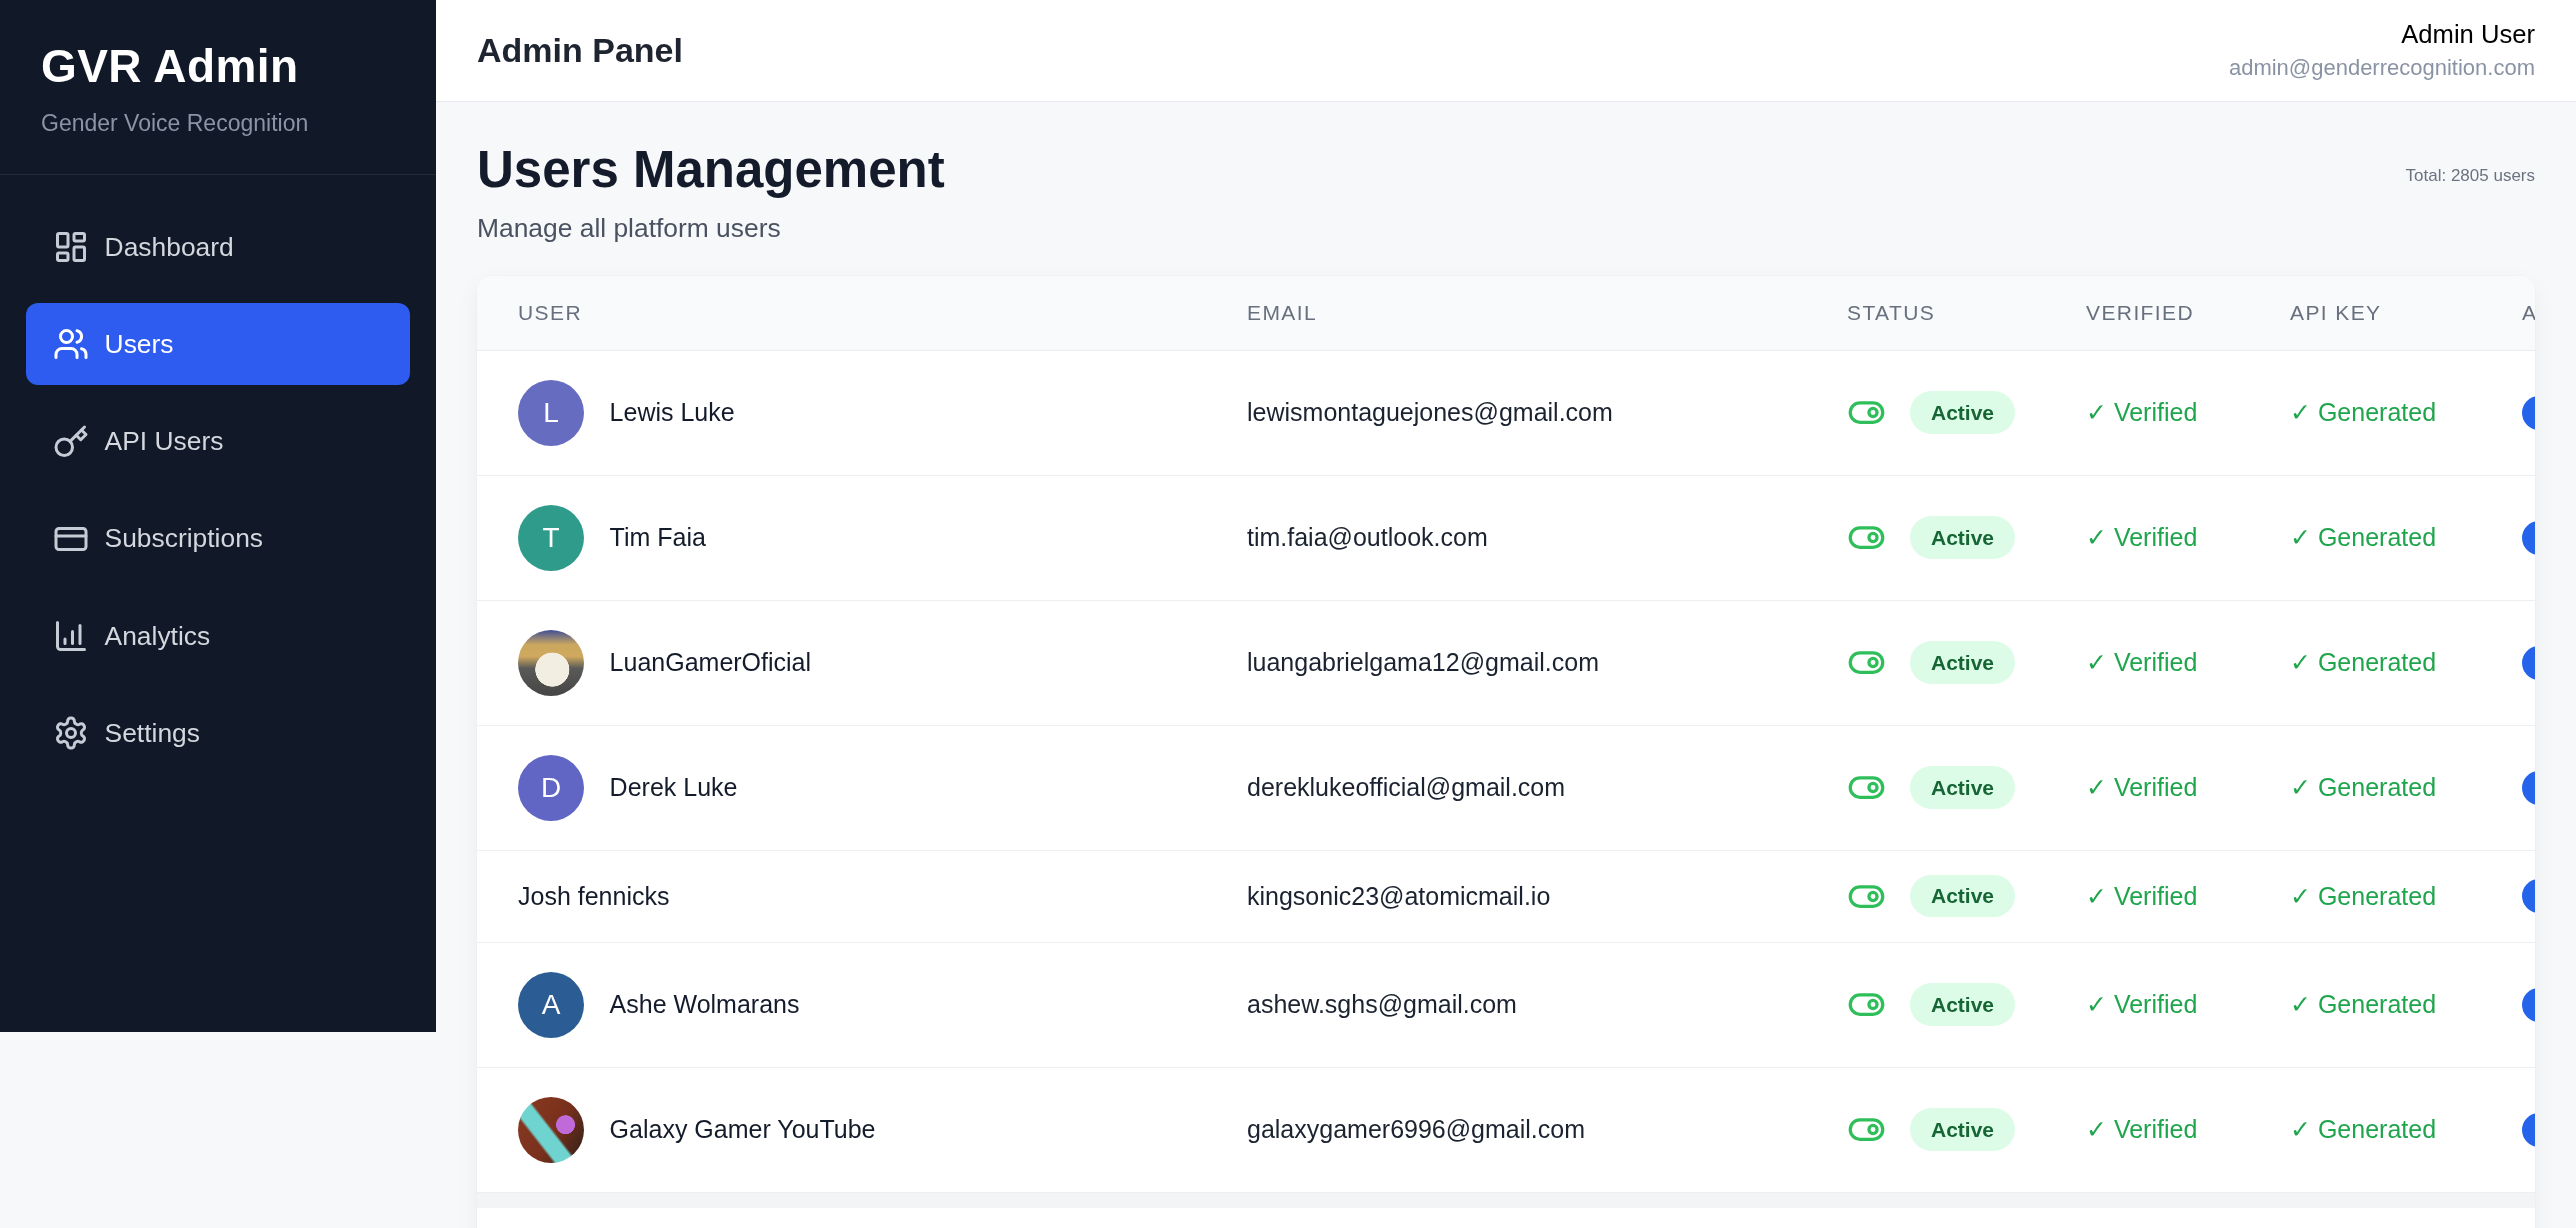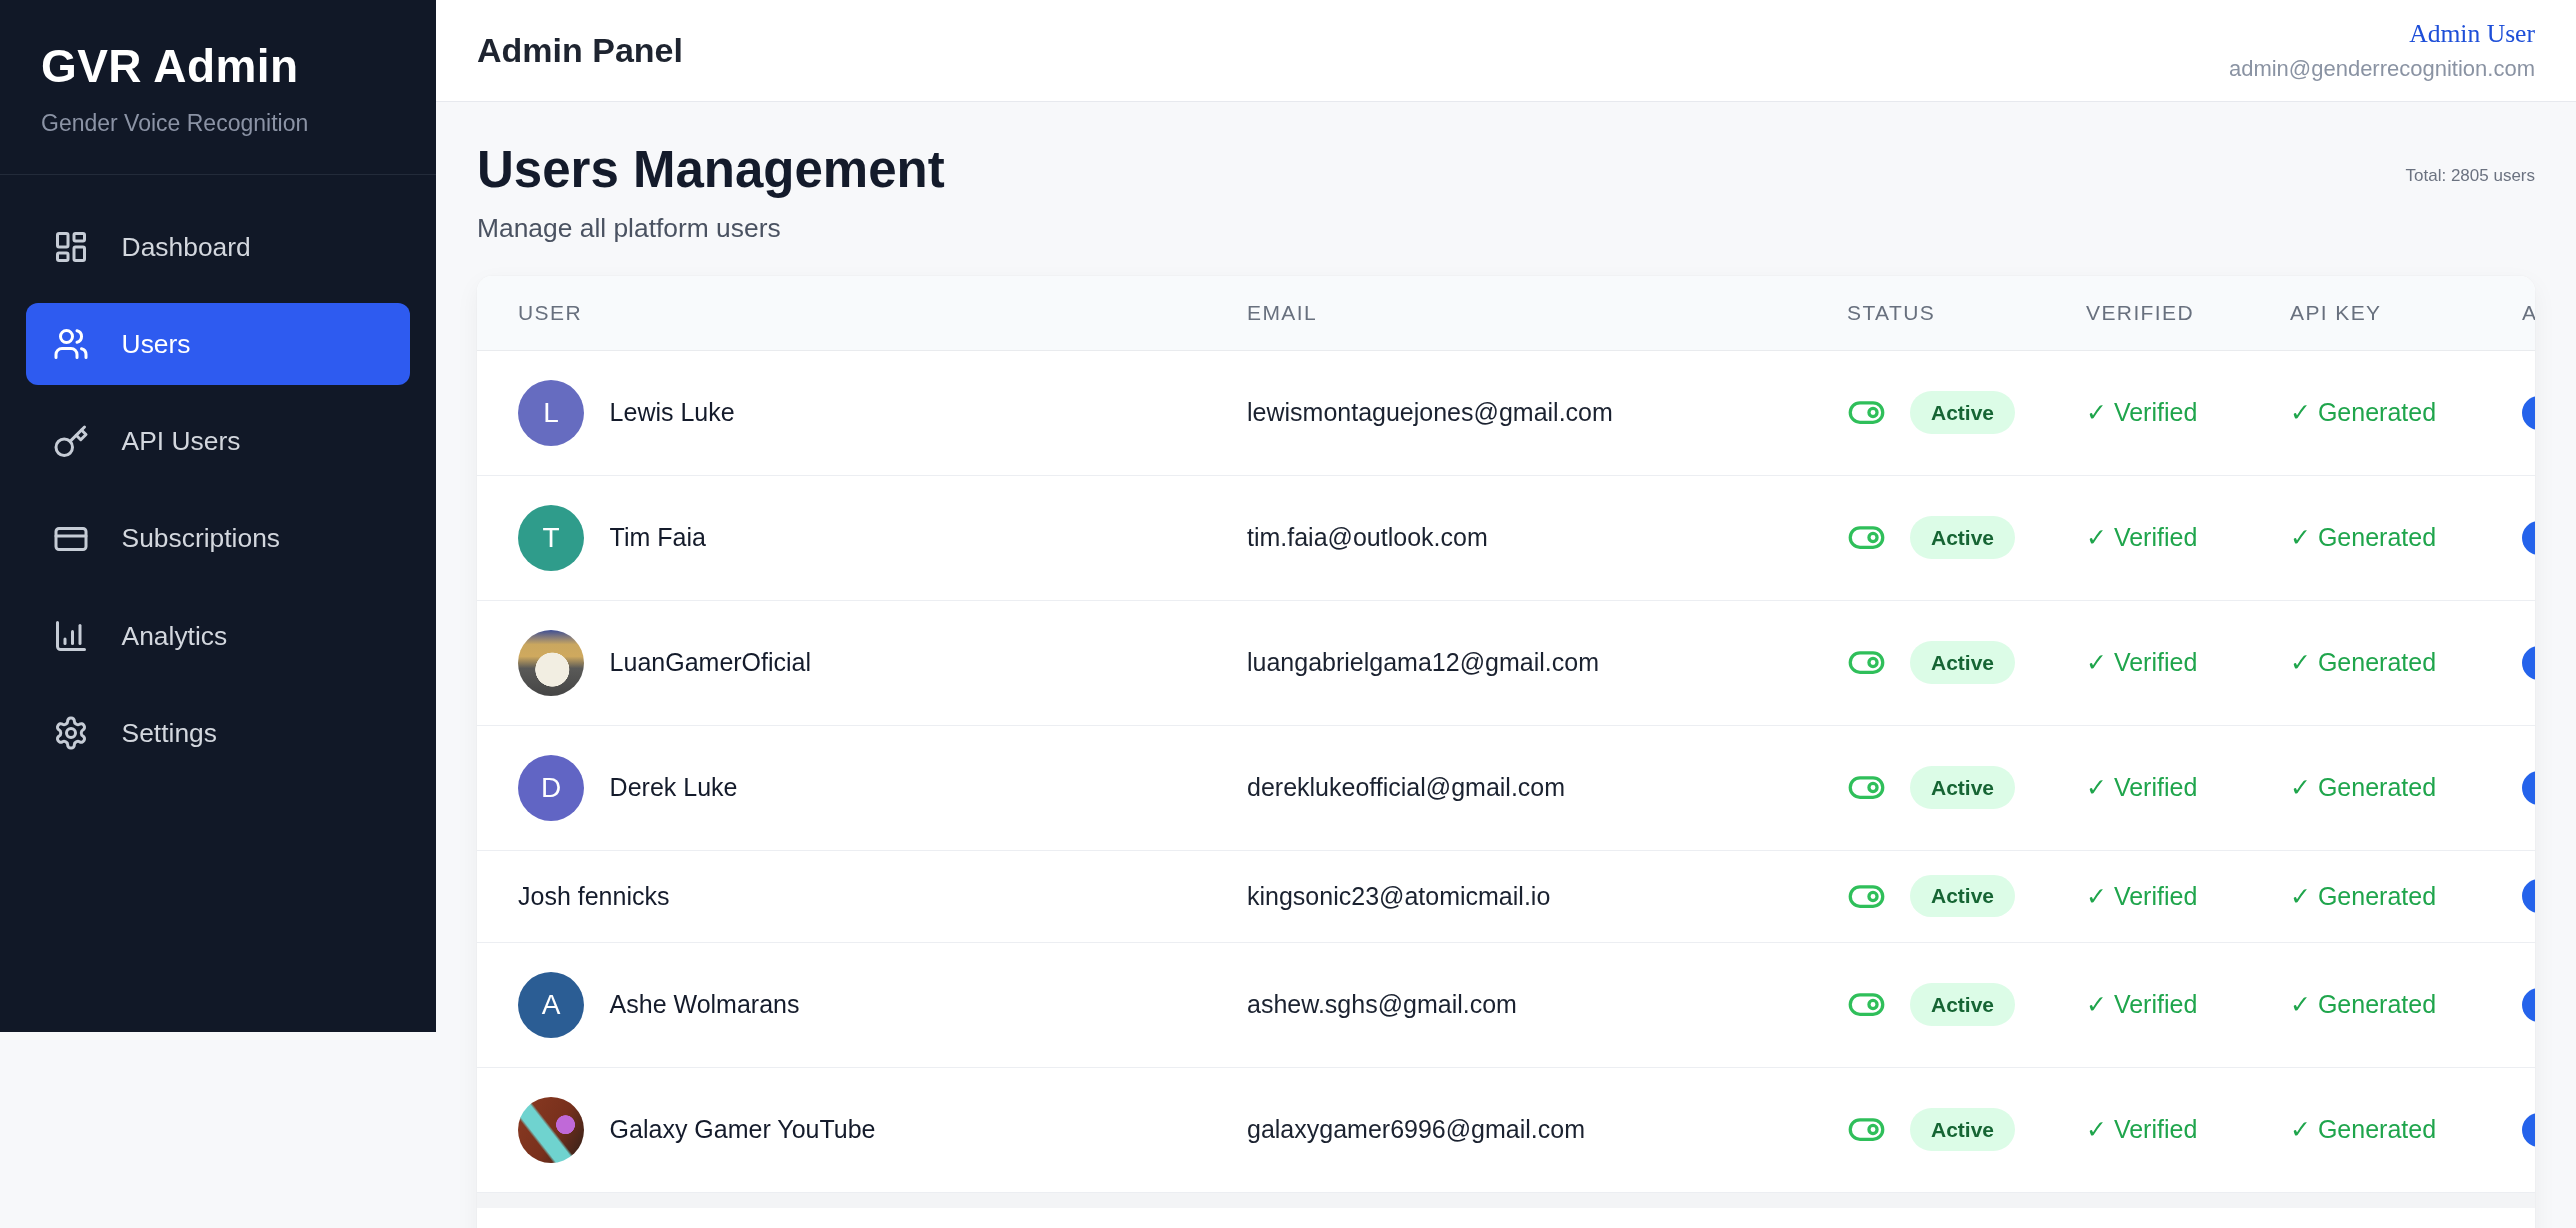--- a/index.html
+++ b/index.html
@@ -6,33 +6,33 @@
   html,body { width:2576px; height:1228px; overflow:hidden;
     font-family:"Liberation Sans","DejaVu Sans",sans-serif; background:#f7f8fa; }
 
   
   .sidebar { position:fixed; left:0; top:0; width:436px; height:1032px;
     background:#111827; color:#e5e7eb; z-index:10; }
   .sidebar-header { padding:39px 41px 37px; border-bottom:1.7px solid #232b3a; }
   .sidebar-title { font-size:46px; font-weight:bold; color:#ffffff; letter-spacing:0.4px; }
   .sidebar-subtitle { margin-top:17px; font-size:23px; color:#8b93a5; }
   .nav { padding:31px 25.6px; display:flex; flex-direction:column; gap:15.3px; }
-  .nav-item { display:flex; align-items:center; gap:33px; padding:23px 27px;
+  .nav-item { display:flex; align-items:center; gap:16px; padding:23px 27px;
     border-radius:12px; font-size:26.4px; color:#d3d7de; cursor:pointer; }
   .nav-item svg { width:36px; height:36px; flex:0 0 auto; color:#c6ccd6; }
   .nav-item.active { background:#2e5bf0; color:#ffffff; }
   .nav-item.active svg { color:#ffffff; }
 
   
   .topbar { position:fixed; left:436px; top:0; right:0; height:102px; background:#ffffff;
     border-bottom:1.7px solid #e7e9ee; display:flex; align-items:center;
     justify-content:space-between; padding:0 41px; z-index:5; }
   .topbar-title { font-size:34px; font-weight:bold; color:#1e2430;text-align:center; }
   .topbar-user { text-align:right; }
-  .topbar-user-name { font-size:25.6px; color:#1d4ed8;font-family:Liberation Serif, serif; }
+  .topbar-user-name { font-size:25.6px; color:#000000; }
   .topbar-user-email { margin-top:6.8px; font-size:22px; color:#8a93a3; }
 
   
   .main { position:fixed; left:436px; top:104px; right:0; bottom:0;
     padding:36px 41px 0; overflow:hidden; }
   .page-head { display:flex; justify-content:space-between; align-items:center; }
   .page-title { font-size:51px; font-weight:bold; color:#141b2b; }
   .page-total { font-size:17px; color:#6b7280; padding-top:12px; }
   .page-subtitle { margin-top:13.6px; font-size:26.4px; color:#4a5261; }
 

